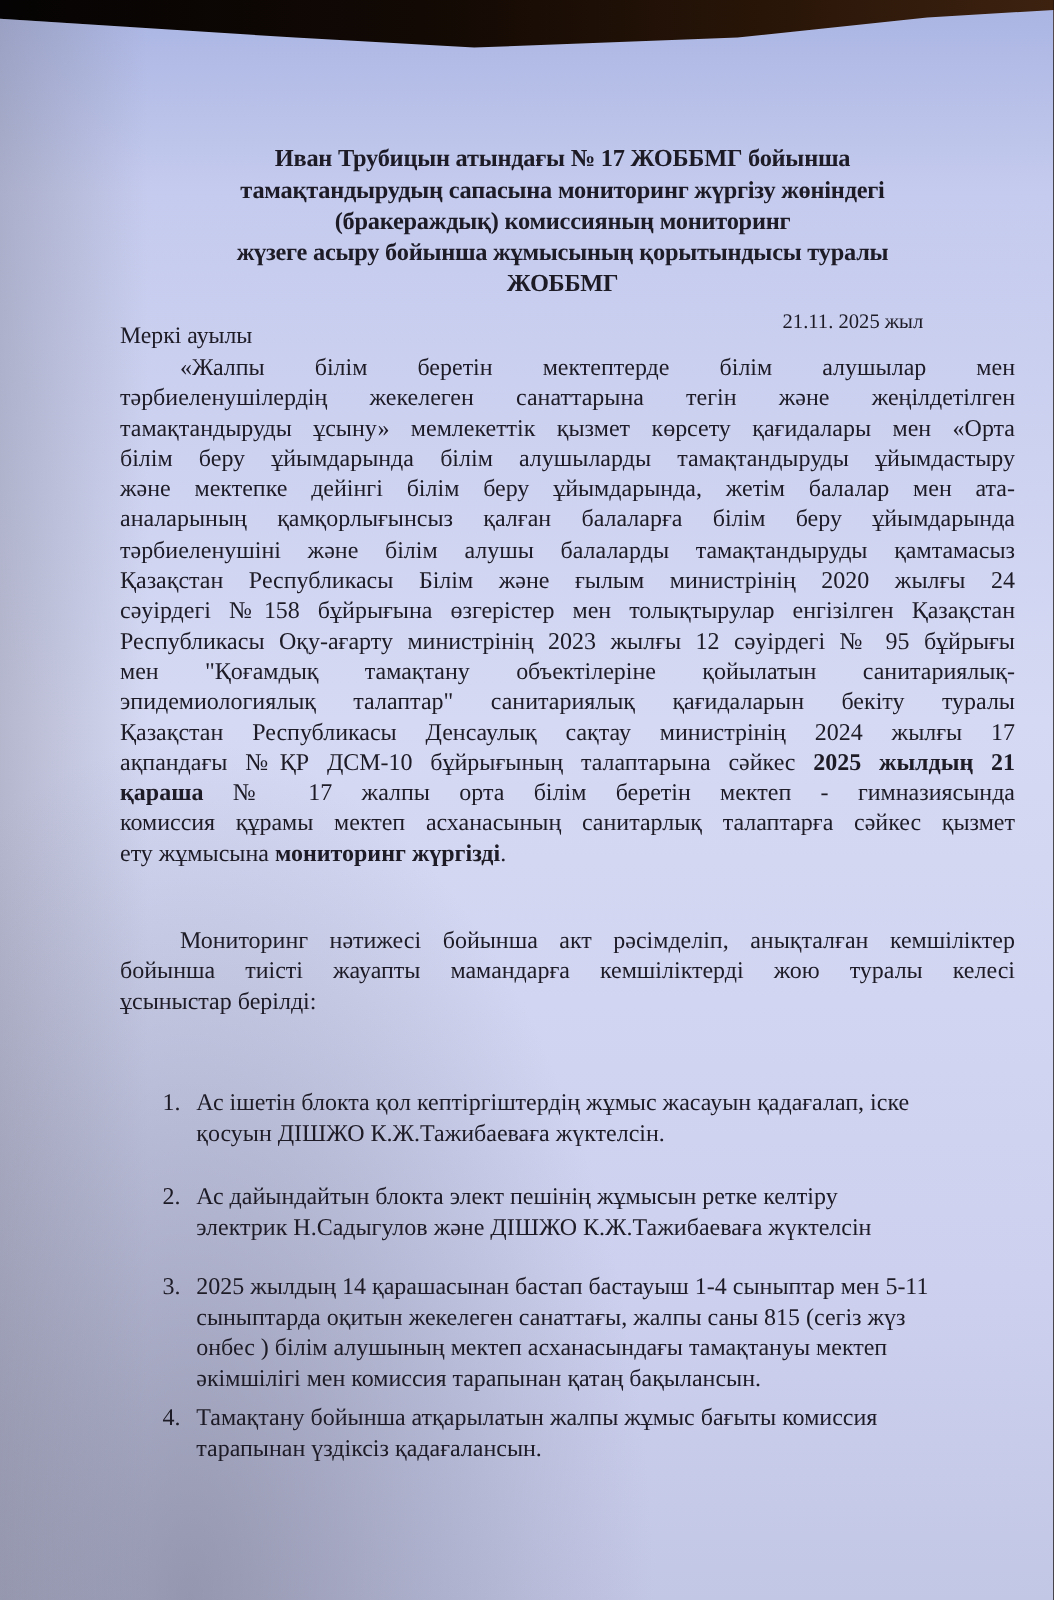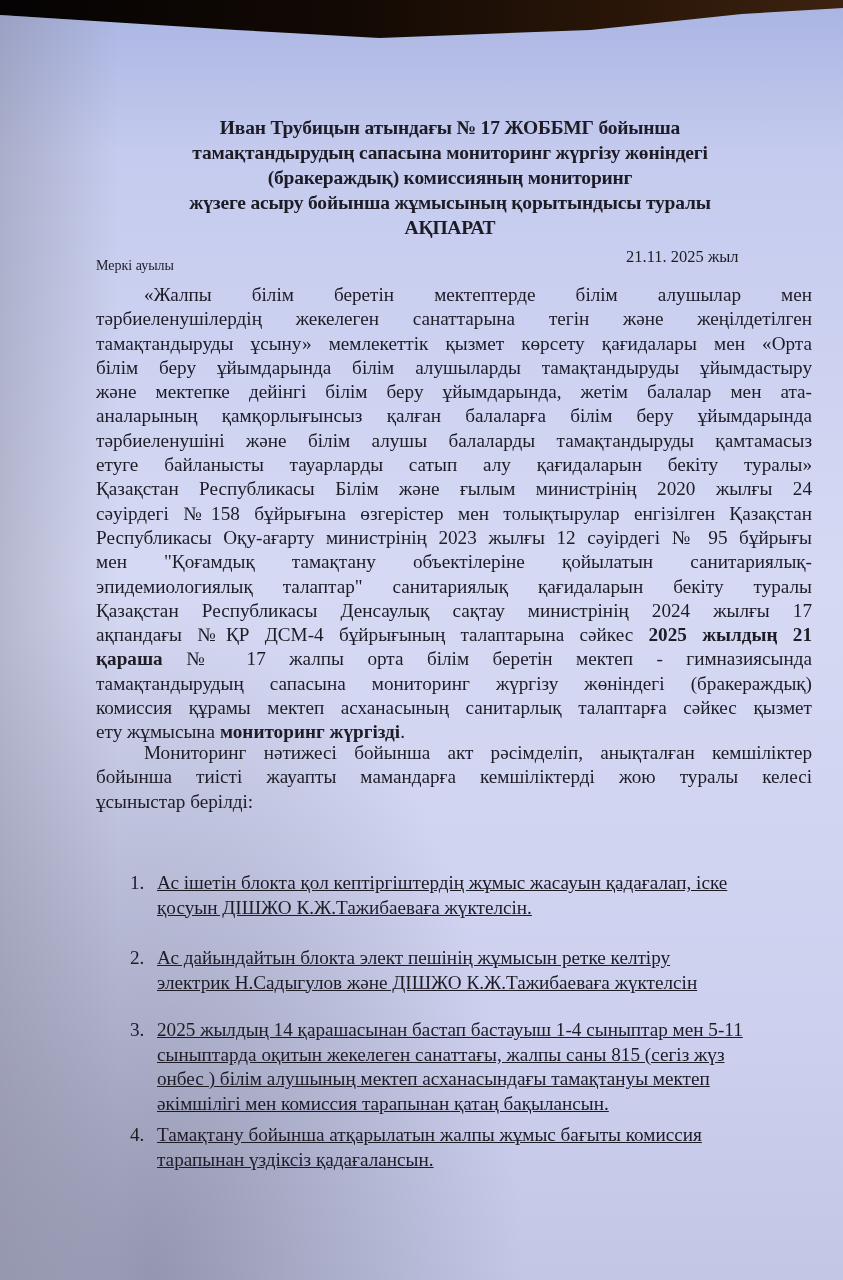--- a/index.html
+++ b/index.html
@@ -47,21 +47,21 @@
       font-weight: bold;
       font-size: 19.5px;
       line-height: 25px;
       letter-spacing: -0.2px;
     }
     .title div { white-space: nowrap; }
     .place {
       position: absolute;
       left: 96px;
       top: 258px;
-      font-size: 14px;
+      font-size: 19px;
     }
     .date {
       position: absolute;
       left: 626px;
       top: 247px;
       font-size: 16.5px;
     }
     .para {
       position: absolute;
       left: 96px;
@@ -101,64 +101,61 @@
       left: 0;
       top: 0;
       width: 24px;
     }
     .list-item .txt {
       position: absolute;
       left: 27px;
       top: 0;
       width: 670px;
       white-space: nowrap;
-      text-decoration: underline;
     }
     .item1 { top: 871px; }
     .item2 { top: 946px; }
     .item3 { top: 1018px; }
     .item4 { top: 1123px; }
   </style>
 </head>
 <body>
 
 <div class="backdrop"></div>
 <div class="paper"></div>
 
 <div class="page-content">
 
   <div class="title">
     <div>Иван Трубицын атындағы   № 17 ЖОББМГ бойынша</div>
     <div>тамақтандырудың сапасына мониторинг жүргізу жөніндегі</div>
     <div>(бракераждық) комиссияның мониторинг</div>
     <div>жүзеге асыру бойынша жұмысының қорытындысы туралы</div>
-    <div>АҚПАРАТ</div>
+    <div>ЖОББМГ</div>
   </div>
 
   <div class="place">Меркі ауылы</div>
   <div class="date">21.11. 2025 жыл</div>
 
   <div class="para para1">
     <span class="line indent">«Жалпы білім беретін мектептерде білім алушылар мен</span>
     <span class="line">тәрбиеленушілердің жекелеген санаттарына тегін және жеңілдетілген</span>
     <span class="line">тамақтандыруды ұсыну» мемлекеттік қызмет көрсету қағидалары мен «Орта</span>
     <span class="line">білім беру ұйымдарында білім алушыларды тамақтандыруды ұйымдастыру</span>
     <span class="line">және мектепке дейінгі білім беру ұйымдарында, жетім балалар мен ата-</span>
     <span class="line">аналарының қамқорлығынсыз қалған балаларға білім беру ұйымдарында</span>
     <span class="line">тәрбиеленушіні және білім алушы балаларды тамақтандыруды қамтамасыз</span>
-    <span class="line">етуге байланысты тауарларды сатып алу қағидаларын бекіту туралы»</span>
     <span class="line">Қазақстан Республикасы Білім және ғылым министрінің 2020 жылғы 24</span>
     <span class="line">сәуірдегі №158 бұйрығына өзгерістер мен толықтырулар енгізілген Қазақстан</span>
     <span class="line">Республикасы Оқу-ағарту министрінің 2023 жылғы 12 сәуірдегі № 95 бұйрығы</span>
     <span class="line">мен "Қоғамдық тамақтану объектілеріне қойылатын санитариялық-</span>
     <span class="line">эпидемиологиялық талаптар" санитариялық қағидаларын бекіту туралы</span>
     <span class="line">Қазақстан Республикасы Денсаулық сақтау министрінің 2024 жылғы 17</span>
-    <span class="line"><span>ақпандағы №ҚР ДСМ-4 бұйрығының талаптарына сәйкес </span><b> 2025 жылдың 21</b></span>
+    <span class="line"><span>ақпандағы №ҚР ДСМ-10 бұйрығының талаптарына сәйкес </span><b> 2025 жылдың 21</b></span>
     <span class="line"><b>қараша</b><span> № 17 жалпы орта білім беретін мектеп - гимназиясында</span></span>
-    <span class="line">тамақтандырудың сапасына мониторинг жүргізу жөніндегі (бракераждық)</span>
     <span class="line">комиссия құрамы мектеп асханасының санитарлық талаптарға сәйкес қызмет</span>
     <span class="line last"><span>ету жұмысына </span><b>мониторинг жүргізді</b><span>.</span></span>
   </div>
 
   <div class="para para2">
     <span class="line indent">Мониторинг нәтижесі бойынша акт рәсімделіп, анықталған кемшіліктер</span>
     <span class="line">бойынша тиісті жауапты мамандарға кемшіліктерді жою туралы келесі</span>
     <span class="line last">ұсыныстар берілді:</span>
   </div>
 

